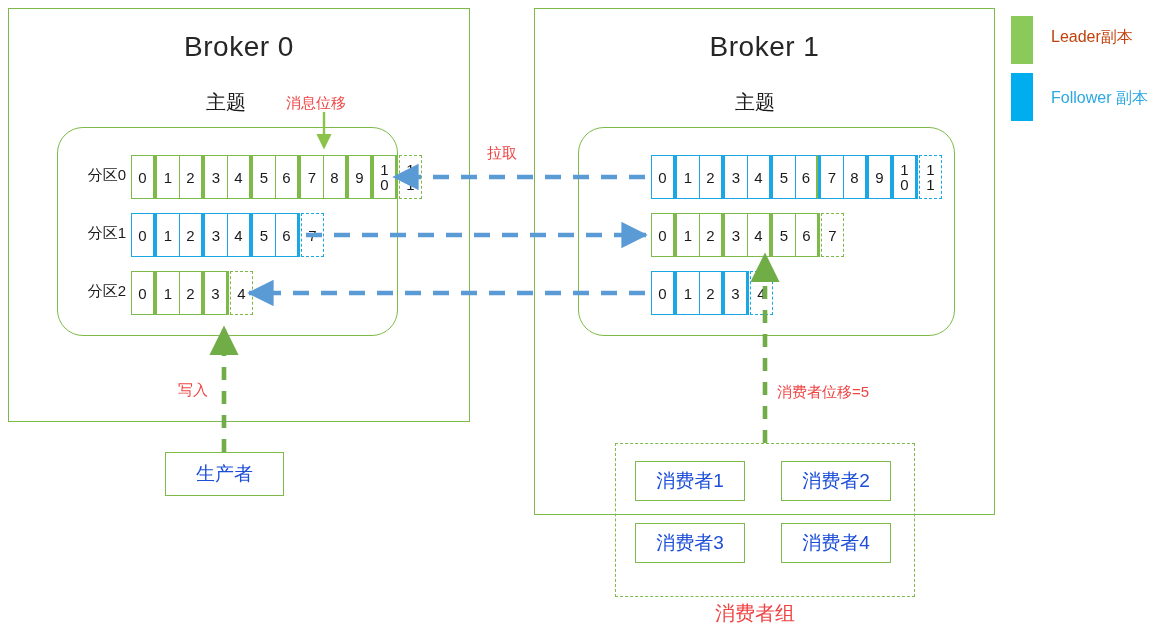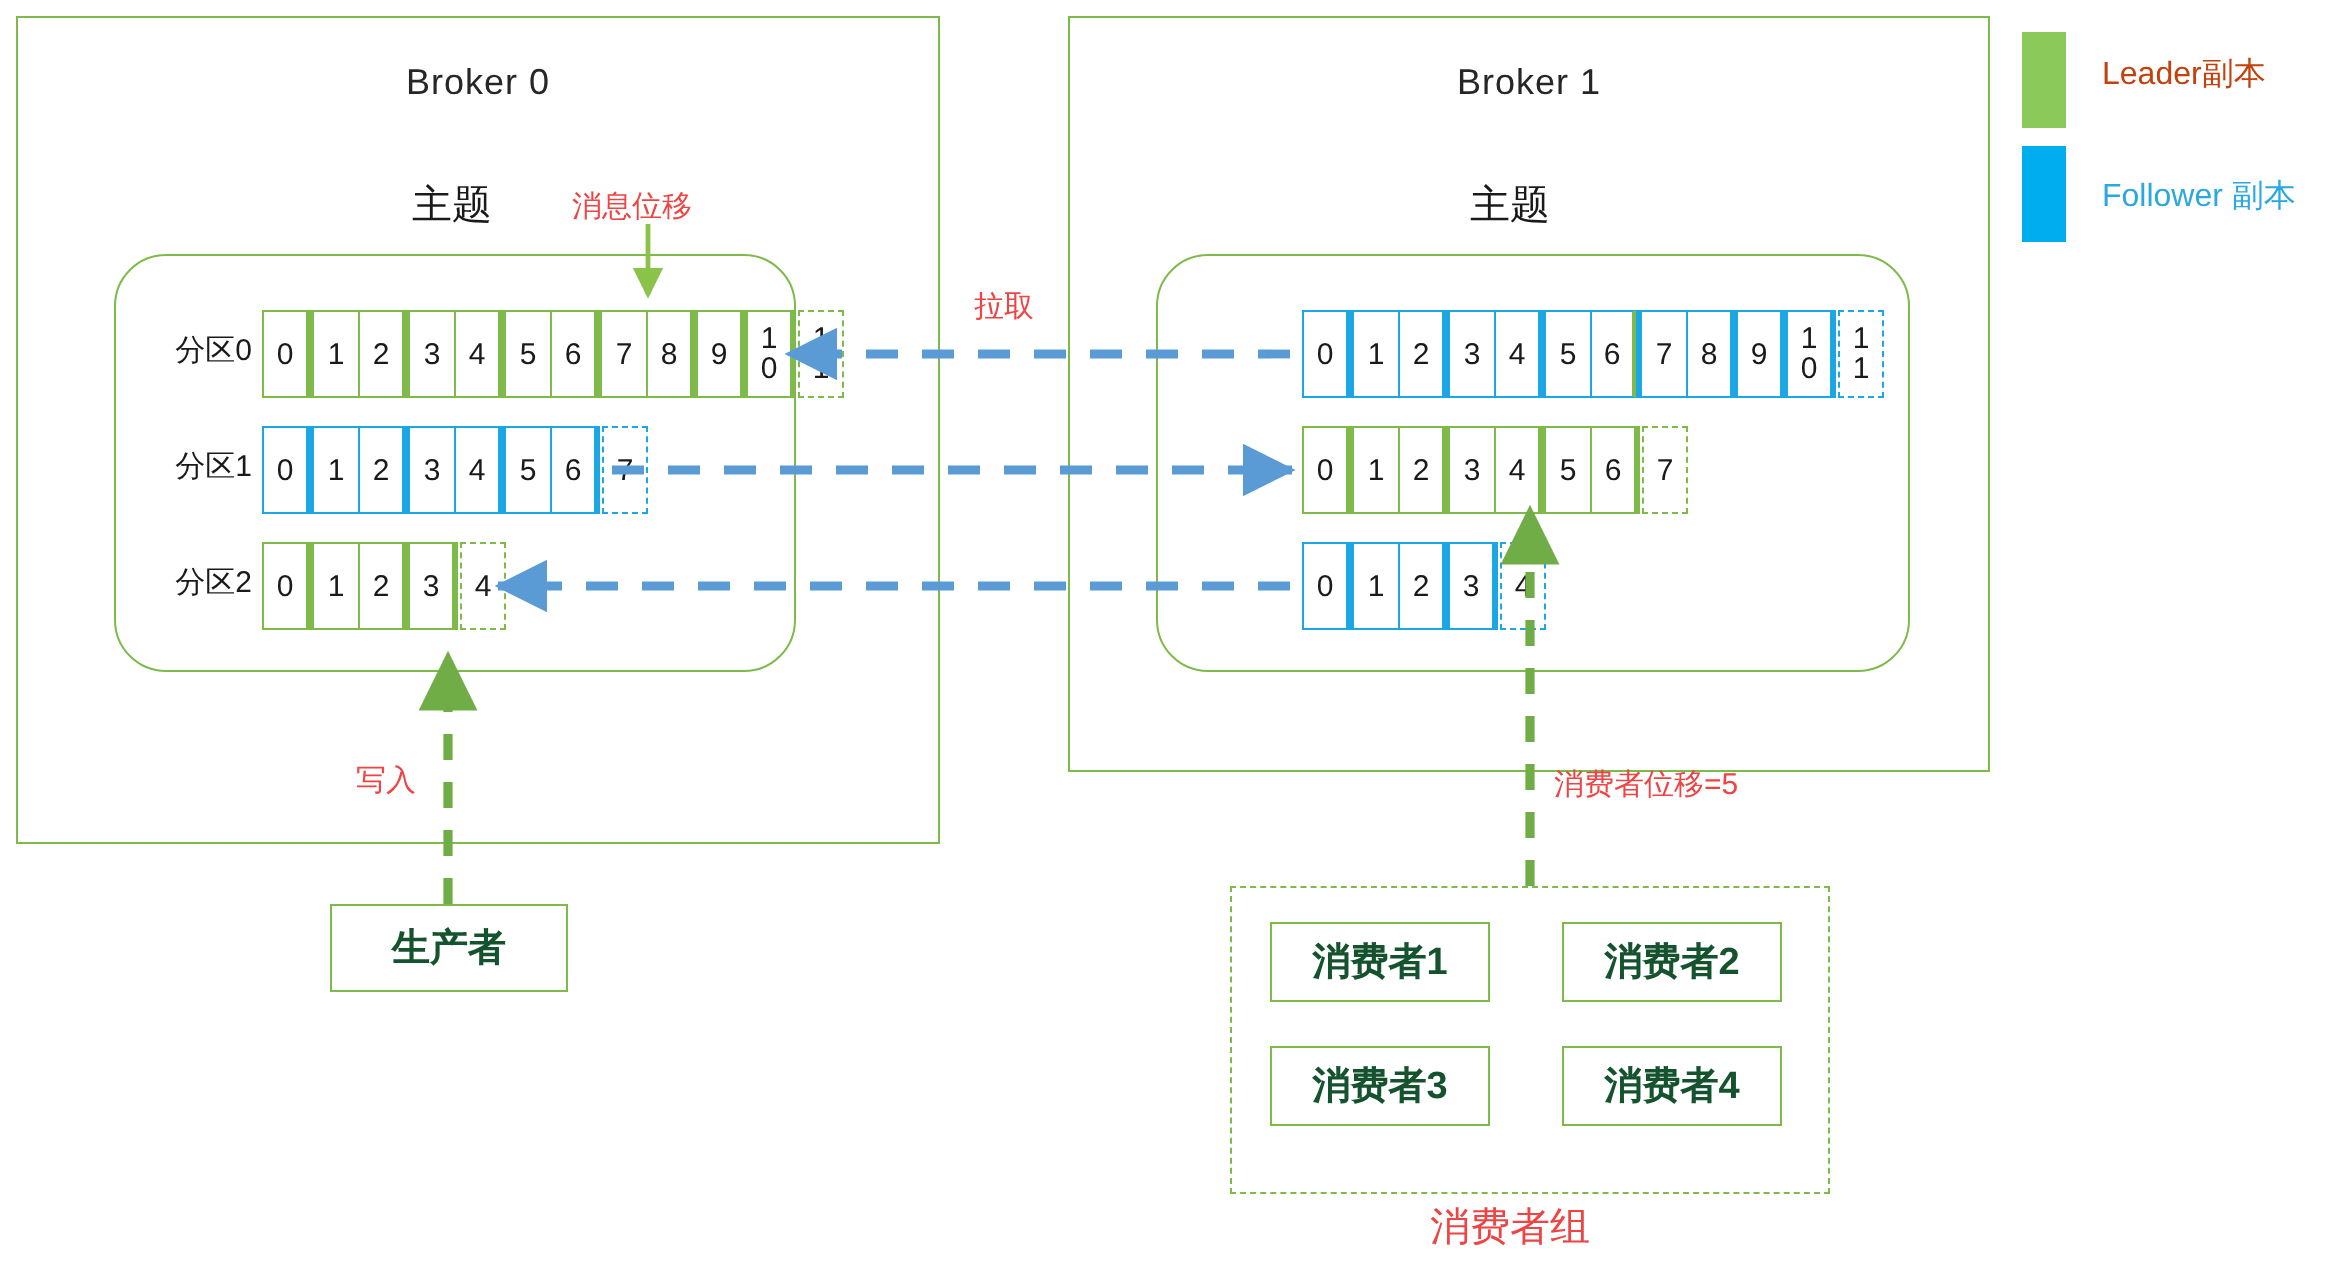--- a/index.html
+++ b/index.html
@@ -16,21 +16,21 @@
   .abs{position:absolute;box-sizing:border-box;}
 
   
   .broker-box{
     border:1px solid #7DBA4A;
     background:transparent;
   }
   .broker-title{
     position:absolute;left:0;right:0;top:22px;
     text-align:center;
-    font-size:18px;
+    font-size:28px;
     color:#262626;
     letter-spacing:.5px;
   }
 
   
   .topic-box{
     border:1.2px solid #7DBA4A;
     border-radius:26px;
     background:transparent;
   }
@@ -92,21 +92,21 @@
   .legend-swatch{width:22px;height:48px;}
   .legend-text{
     position:absolute;font-size:16px;white-space:nowrap;
   }
 
   
   .plain-box{
     border:1px solid #7DBA4A;
     background:#fff;
     display:flex;align-items:center;justify-content:center;
-    font-size:19px;color:#14532d;font-weight:bold;
+    font-size:19px;color:#1d4ed8;
   }
   .dashed-group{
     border:1.4px dashed #7DBA4A;
     background:transparent;
   }
 
   
   .anno{
     position:absolute;font-size:15px;color:#ef4444;white-space:nowrap;
   }
@@ -192,21 +192,21 @@
     <div class="cellgrp">
         <div class="cell">1</div>
         <div class="cell">2</div>
       </div>
     <div class="cellgrp">
         <div class="cell">3</div>
       </div>
     <div class="cell dash-g">4</div>
   </div>
 
-  <div class="abs broker-box" style="left:534px;top:8px;width:461px;height:378px;">
+  <div class="abs broker-box" style="left:534px;top:8px;width:461px;height:507px;">
     <div class="broker-title">Broker 1</div>
   </div>
 
   <div class="topic-label" style="left:735px;top:89px;">主题</div>
 
   <div class="abs topic-box" style="left:578px;top:127px;width:377px;height:209px;"></div>
 
   <div class="cells b" style="left:651px;top:155px;">
     <div class="cellgrp">
         <div class="cell">0</div>

